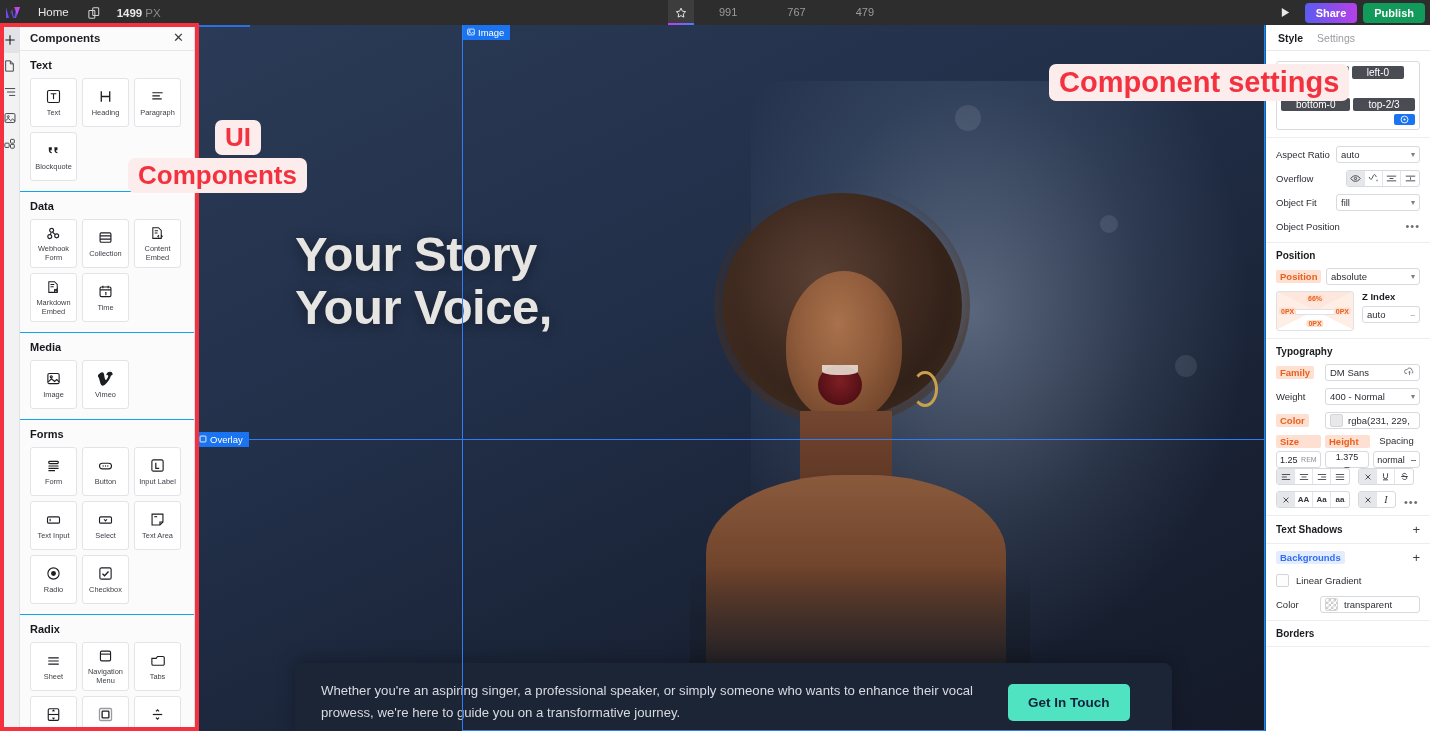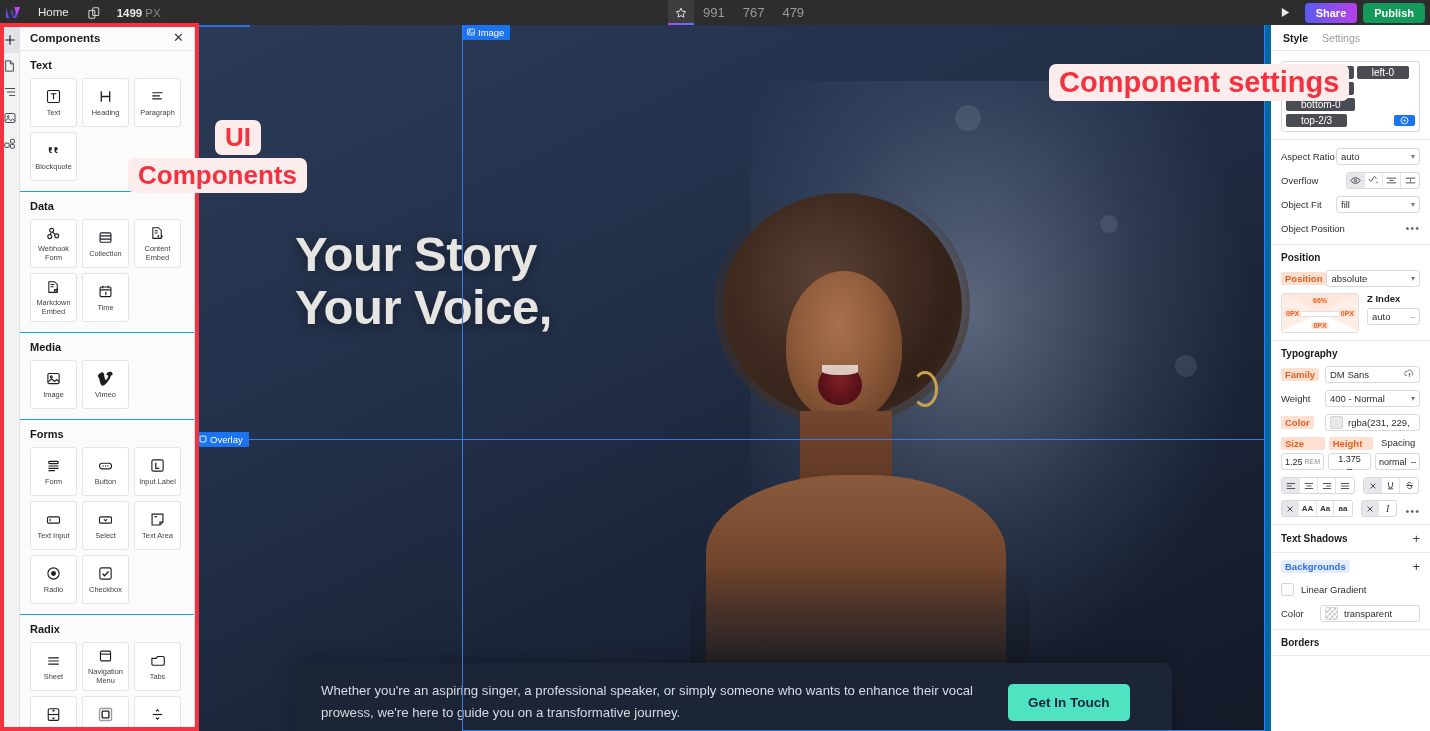--- a/index.html
+++ b/index.html
@@ -32,21 +32,21 @@
   }
   .bp-star {
     width:26px; height:25px; display:flex; align-items:center; justify-content:center;
     background:#3d3d3d; position:relative;
   }
   .bp-star::after {
     content:""; position:absolute; bottom:0; left:0; right:0; height:2px;
     background: linear-gradient(90deg,#c13cf4,#4a7dfc);
   }
   .bp-num {
-    color:#9a9a9a; font-size:13px; padding:0 9px; line-height:25px;text-align:center;
+    color:#9a9a9a; font-size:11px; padding:0 25px; line-height:25px;text-align:center;
   }
   .tb-right { position:absolute; right:5px; top:0; height:25px; display:flex; align-items:center; gap:6px; }
   .play-btn { width:26px; height:25px; display:flex; align-items:center; justify-content:center; }
   .btn-share {
     background: linear-gradient(90deg,#5b5bf0,#b540e8);
     color:#fff; font-size:11px; font-weight:600; padding:4px 11px; border-radius:4px;
   }
   .btn-publish {
     background:#0f9d58; background:#119a5a;
     color:#fff; font-size:11px; font-weight:600; padding:4px 11px; border-radius:4px;
@@ -180,21 +180,21 @@
   .badge {
     position:absolute; background:#1a73f0; color:#fff; font-size:9.5px;
     padding:2px 6px 2px 4px; display:flex; align-items:center; gap:3px; white-space:nowrap;
   }
   .vline { position:absolute; width:1px; background:#2f7cf6; }
   .hline { position:absolute; height:1px; background:#2f7cf6; }
 
   
   .right {
     position:absolute; right:0; top:25px; width:165px; height:706px;
-    background:#fff; border-left:6px solid #0369a1; overflow:hidden; z-index:20;
+    background:#fff; border-left:1px solid #0369a1; overflow:hidden; z-index:20;
     font-size:10px; color:#24262b;
   }
   .rp-tabs { height:26px; display:flex; align-items:center; gap:14px; padding:0 12px; border-bottom:1px solid #e9e9ec; }
   .rp-tab { font-size:10.5px; color:#9a9ba1; cursor:pointer; }
   .rp-tab.active { color:#1b1c20; font-weight:700; }
   .rp-sec { padding:7px 10px; border-bottom:1px solid #ededf0; }
   .rp-sec-title { font-size:10px; font-weight:700; color:#1b1c20; margin-bottom:6px; }
   .rp-row { display:flex; align-items:center; justify-content:space-between; margin-bottom:6px; min-height:18px; }
   .rp-label { font-size:9.5px; color:#2c2e33; }
   .rp-label.hl { background:#fde0d2; color:#e8601c; padding:1px 4px; border-radius:2px; font-weight:600; }
@@ -789,21 +789,21 @@
       <span class="ctl" style="width:95px; gap:5px; overflow:hidden;">
         <span class="swatch"></span>
         <span>rgba(231, 229,</span>
       </span>
     </div>
     <div style="display:flex; gap:4px; margin-bottom:3px;">
       <span class="rp-label hl" style="width:45px;">Size</span>
       <span class="rp-label hl" style="width:45px;">Height</span>
       <span class="rp-label" style="width:45px; text-align:center;">Spacing</span>
     </div>
-    <div class="three" style="margin-bottom:7px;">
+    <div class="three" style="">
       <span class="num" style="width:45px;">
         <span>1.25</span>
         <span style="font-size:7px;color:#8a8c92;">REM</span>
       </span>
       <span class="num" style="width:45px;flex-direction:column;">
         <span>1.375</span>
         <span class="chev">–</span>
       </span>
       <span class="num" style="width:47px;">
         <span>normal</span>

